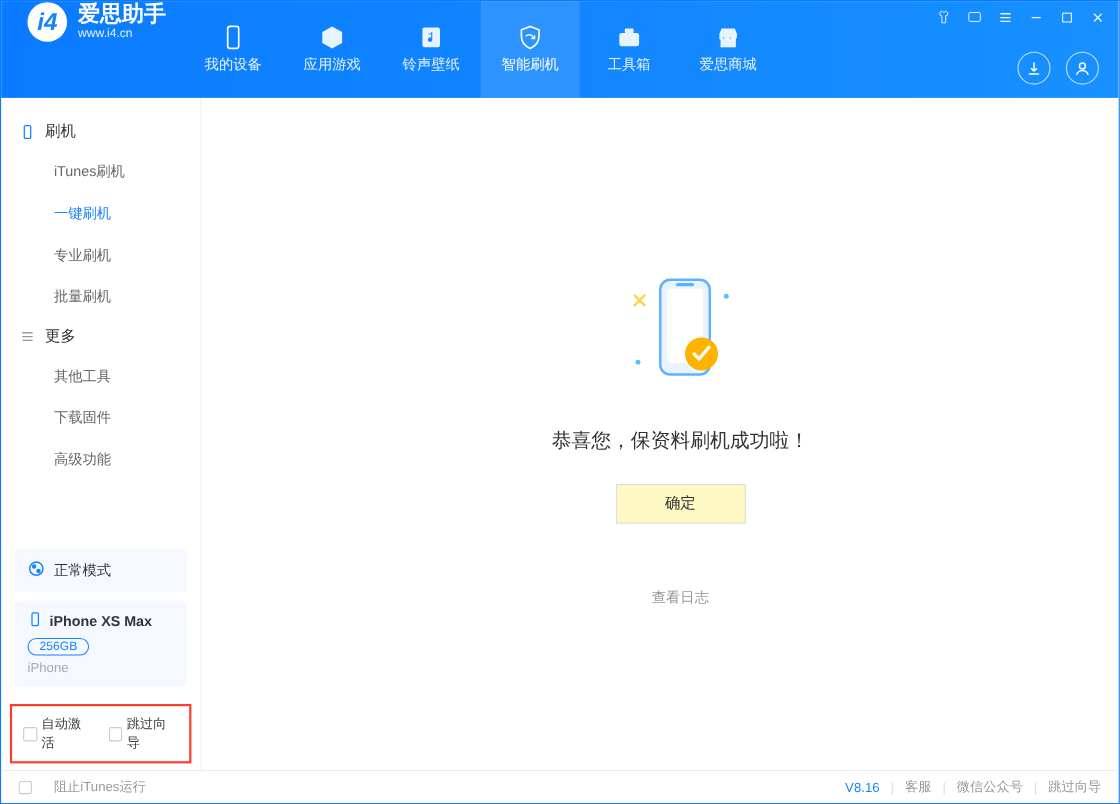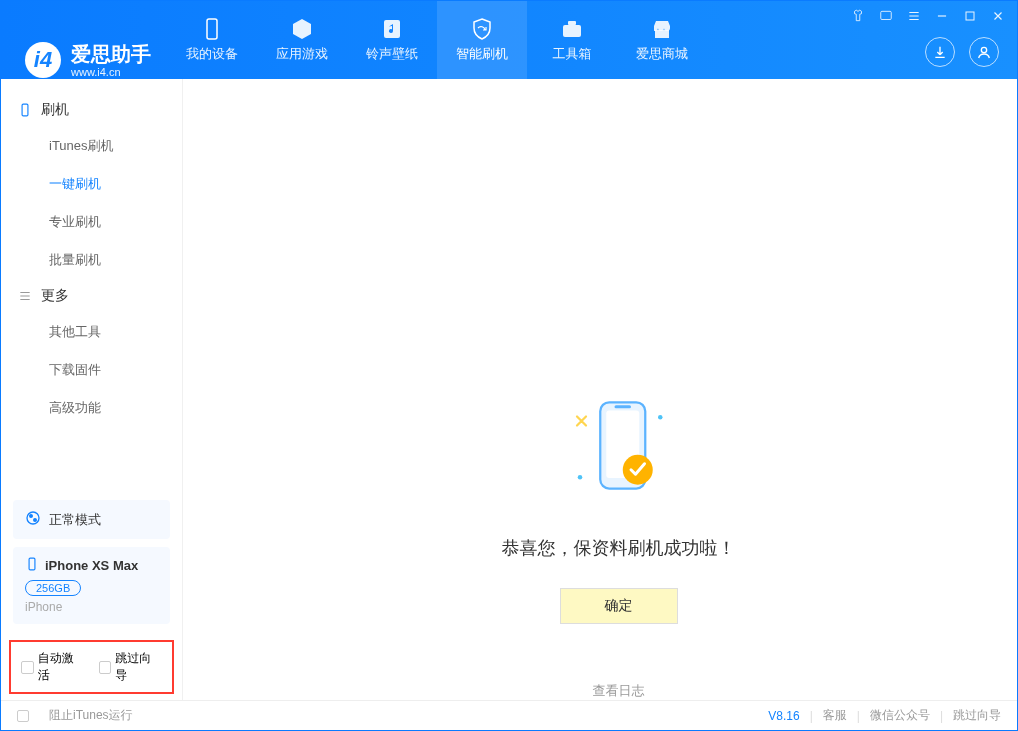--- a/index.html
+++ b/index.html
@@ -1,19 +1,19 @@
 <!DOCTYPE html>
 <html><head>
 <meta charset="utf-8">
 <style>
 * { margin: 0; padding: 0; box-sizing: border-box; font-family: "Microsoft YaHei", "PingFang SC", sans-serif; }
 body { background: #fff; width: 1018px; height: 731px; overflow: hidden; display: flex; flex-direction: column; border: 1px solid #0a7bff; }
 
 
-.header { height: 78px; background: linear-gradient(to right, #0a7bff, #1890ff); display: flex; align-items: flex-end; color: #fff; position: relative; }
+.header { height: 88px; background: linear-gradient(to right, #0a7bff, #1890ff); display: flex; align-items: flex-start; color: #fff; position: relative; }
 .logo-area { display: flex; align-items: center; padding: 0 16px 0 24px; gap: 10px; }
 .logo-circle { width: 36px; height: 36px; background: #fff; border-radius: 50%; display: flex; align-items: center; justify-content: center; color: #1584ff; font-weight: bold; font-size: 22px; font-style: italic; }
 .logo-text { display: flex; flex-direction: column; line-height: 1.2; }
 .logo-title { font-size: 20px; font-weight: bold; }
 .logo-sub { font-size: 11px; color: rgba(255,255,255,0.9); }
 .nav-tabs { display: flex; height: 100%; }
 .nav-tab { width: 90px; display: flex; flex-direction: column; align-items: center; justify-content: center; gap: 4px; font-size: 13px; cursor: pointer; color: rgba(255,255,255,0.9); }
 .nav-tab.active { background: rgba(255,255,255,0.12); color: #fff; }
 .nav-tab svg { width: 24px; height: 24px; }
 .window-controls { position: absolute; right: 10px; top: 6px; display: flex; gap: 10px; align-items: center; }
@@ -29,25 +29,25 @@
 .side-group-icon { width: 16px; height: 16px; display: flex; align-items: center; justify-content: center; color: #1584ff; }
 .side-group-icon.grey { color: #999; }
 .side-item { padding: 10px 16px 10px 48px; font-size: 13px; color: #666; cursor: pointer; }
 .side-item.active { color: #1584ff; }
 .device-box { margin: 8px 12px; background: #f5f9ff; border-radius: 4px; padding: 10px 12px; font-size: 13px; display: flex; align-items: center; gap: 8px; color: #333; }
 .device-box.normal .dot { color: #1584ff; }
 .device-main { margin: 0 12px 10px; background: #f5f9ff; border-radius: 4px; padding: 10px 12px; font-size: 13px; }
 .device-main .name { color: #333; font-weight: 600; margin-bottom: 6px; display: flex; align-items: center; gap: 6px; }
 .device-main .cap { display: inline-block; border: 1px solid #1584ff; color: #1584ff; border-radius: 10px; padding: 1px 10px; font-size: 11px; margin-bottom: 4px; }
 .device-main .sub { color: #aaa; font-size: 12px; }
-.checkbox-row { border: 2px solid #ff3b30; margin: 6px 8px; padding: 8px 10px; display: flex; gap: 14px; font-size: 12px; color: #000000; }
+.checkbox-row { border: 2px solid #ff3b30; margin: 6px 8px; padding: 8px 10px; display: flex; gap: 14px; font-size: 12px; color: #404040; }
 .cb { display: flex; align-items: center; gap: 4px; cursor: pointer; }
 .cb .box { width: 13px; height: 13px; border: 1px solid #ccc; border-radius: 2px; }
 
-.main { flex: 1; position: relative; display: flex; flex-direction: column; align-items: center; justify-content: flex-end; }
+.main { flex: 1; position: relative; display: flex; flex-direction: column; align-items: center; justify-content: center; }
 .phone-svg { width: 120px; height: 130px; margin-bottom: 20px; }
 .success-text { font-size: 18px; color: #333; margin-bottom: 28px; }
 .ok-btn { border: 1px solid #ddd; padding: 8px 44px; font-size: 14px; color: #333; background: #fef9c3; cursor: pointer; margin-bottom: 18px; }
 .view-log { font-size: 13px; color: #999; cursor: pointer; margin-top: 40px; }
 
 
 .footer { height: 30px; border-top: 1px solid #eee; display: flex; align-items: center; padding: 0 16px; font-size: 12px; color: #999; }
 .footer .left { display: flex; align-items: center; gap: 6px; flex: 1; }
 .footer .right { display: flex; align-items: center; gap: 10px; }
 .footer .sep { color: #ddd; }

